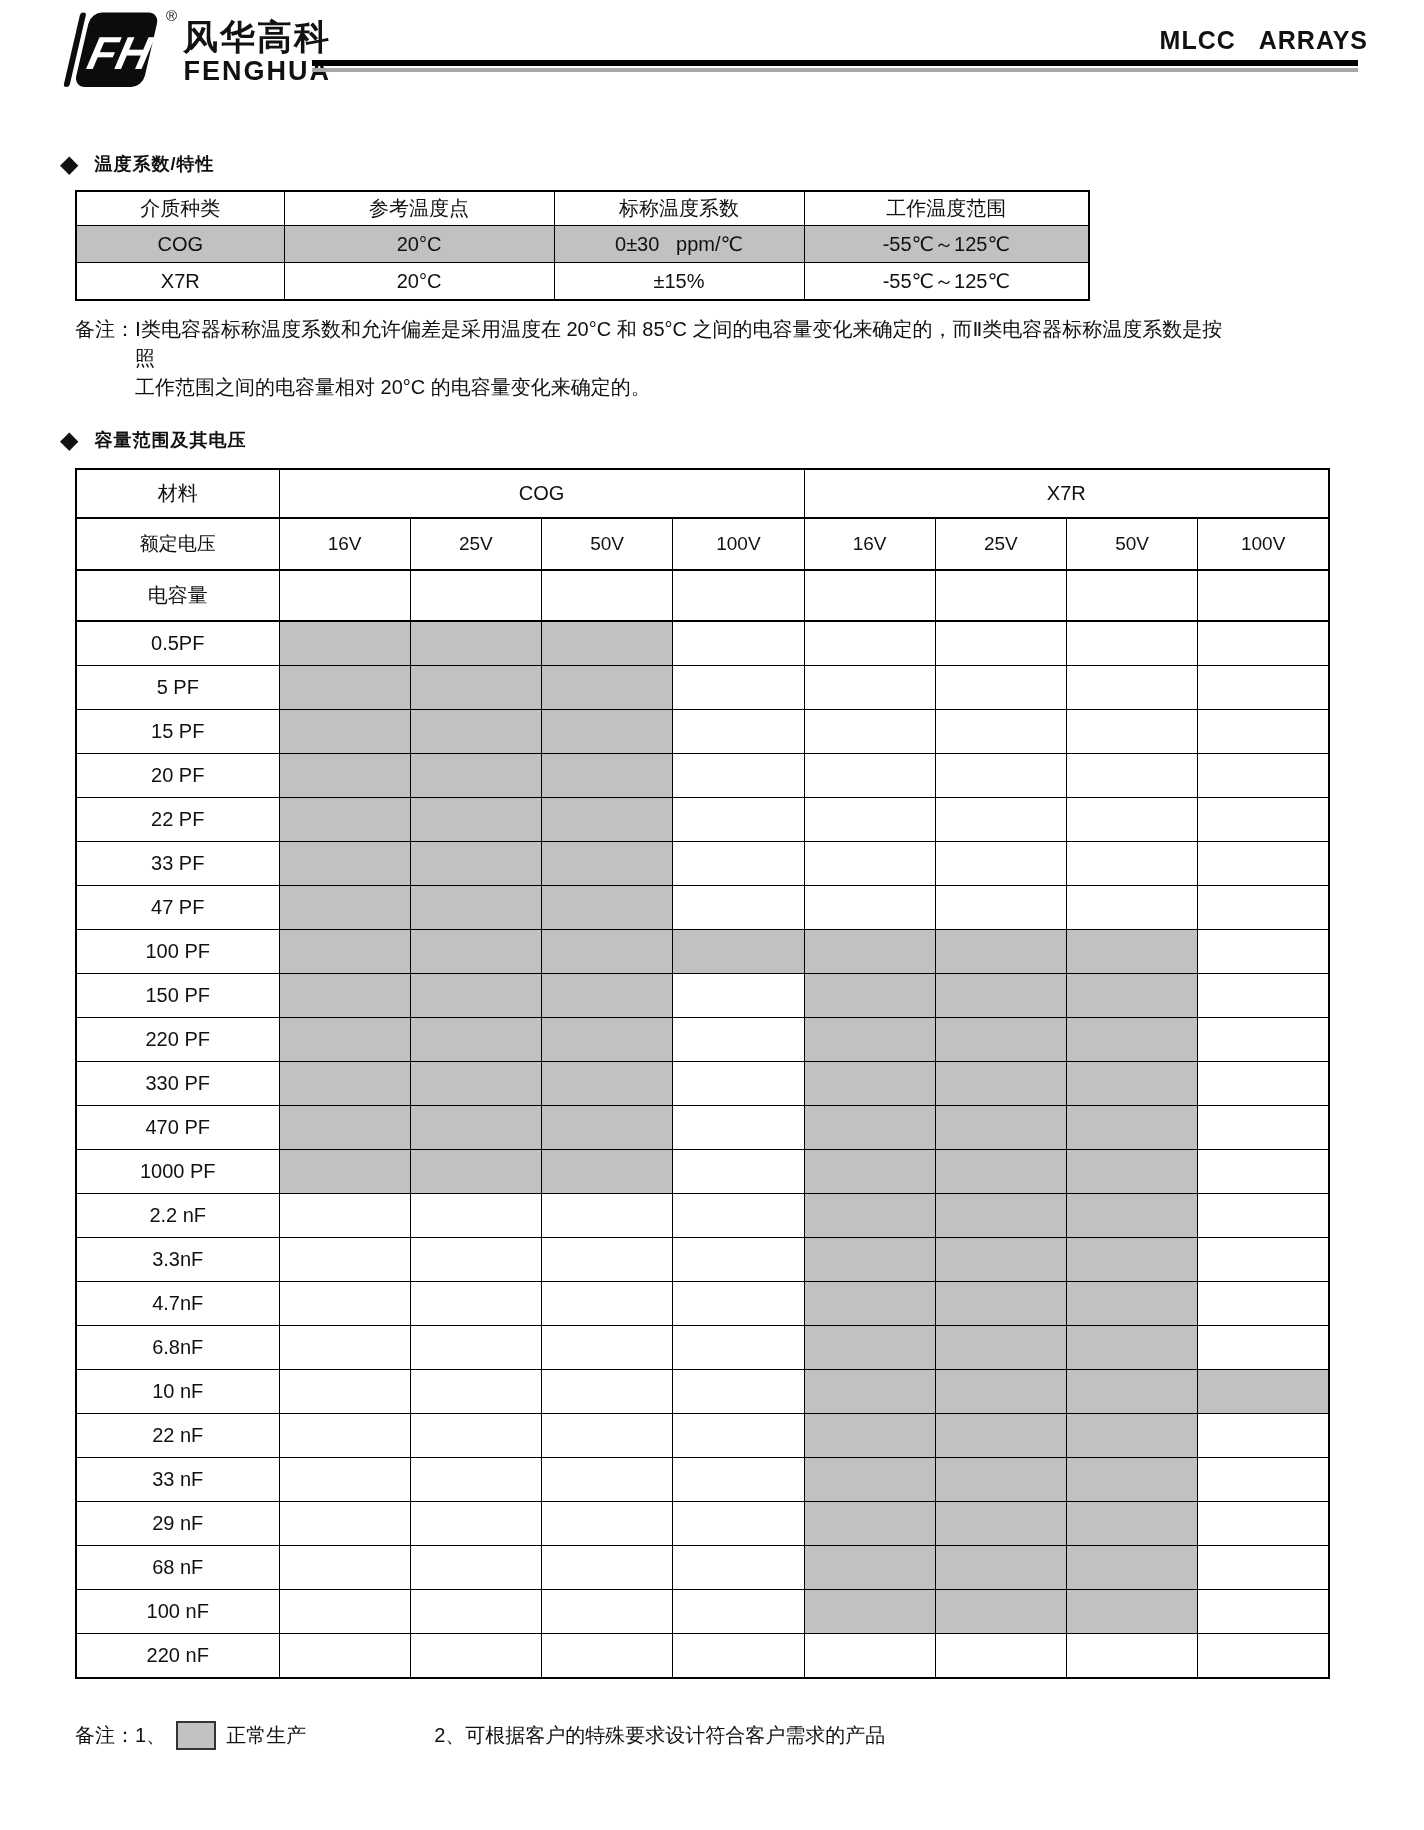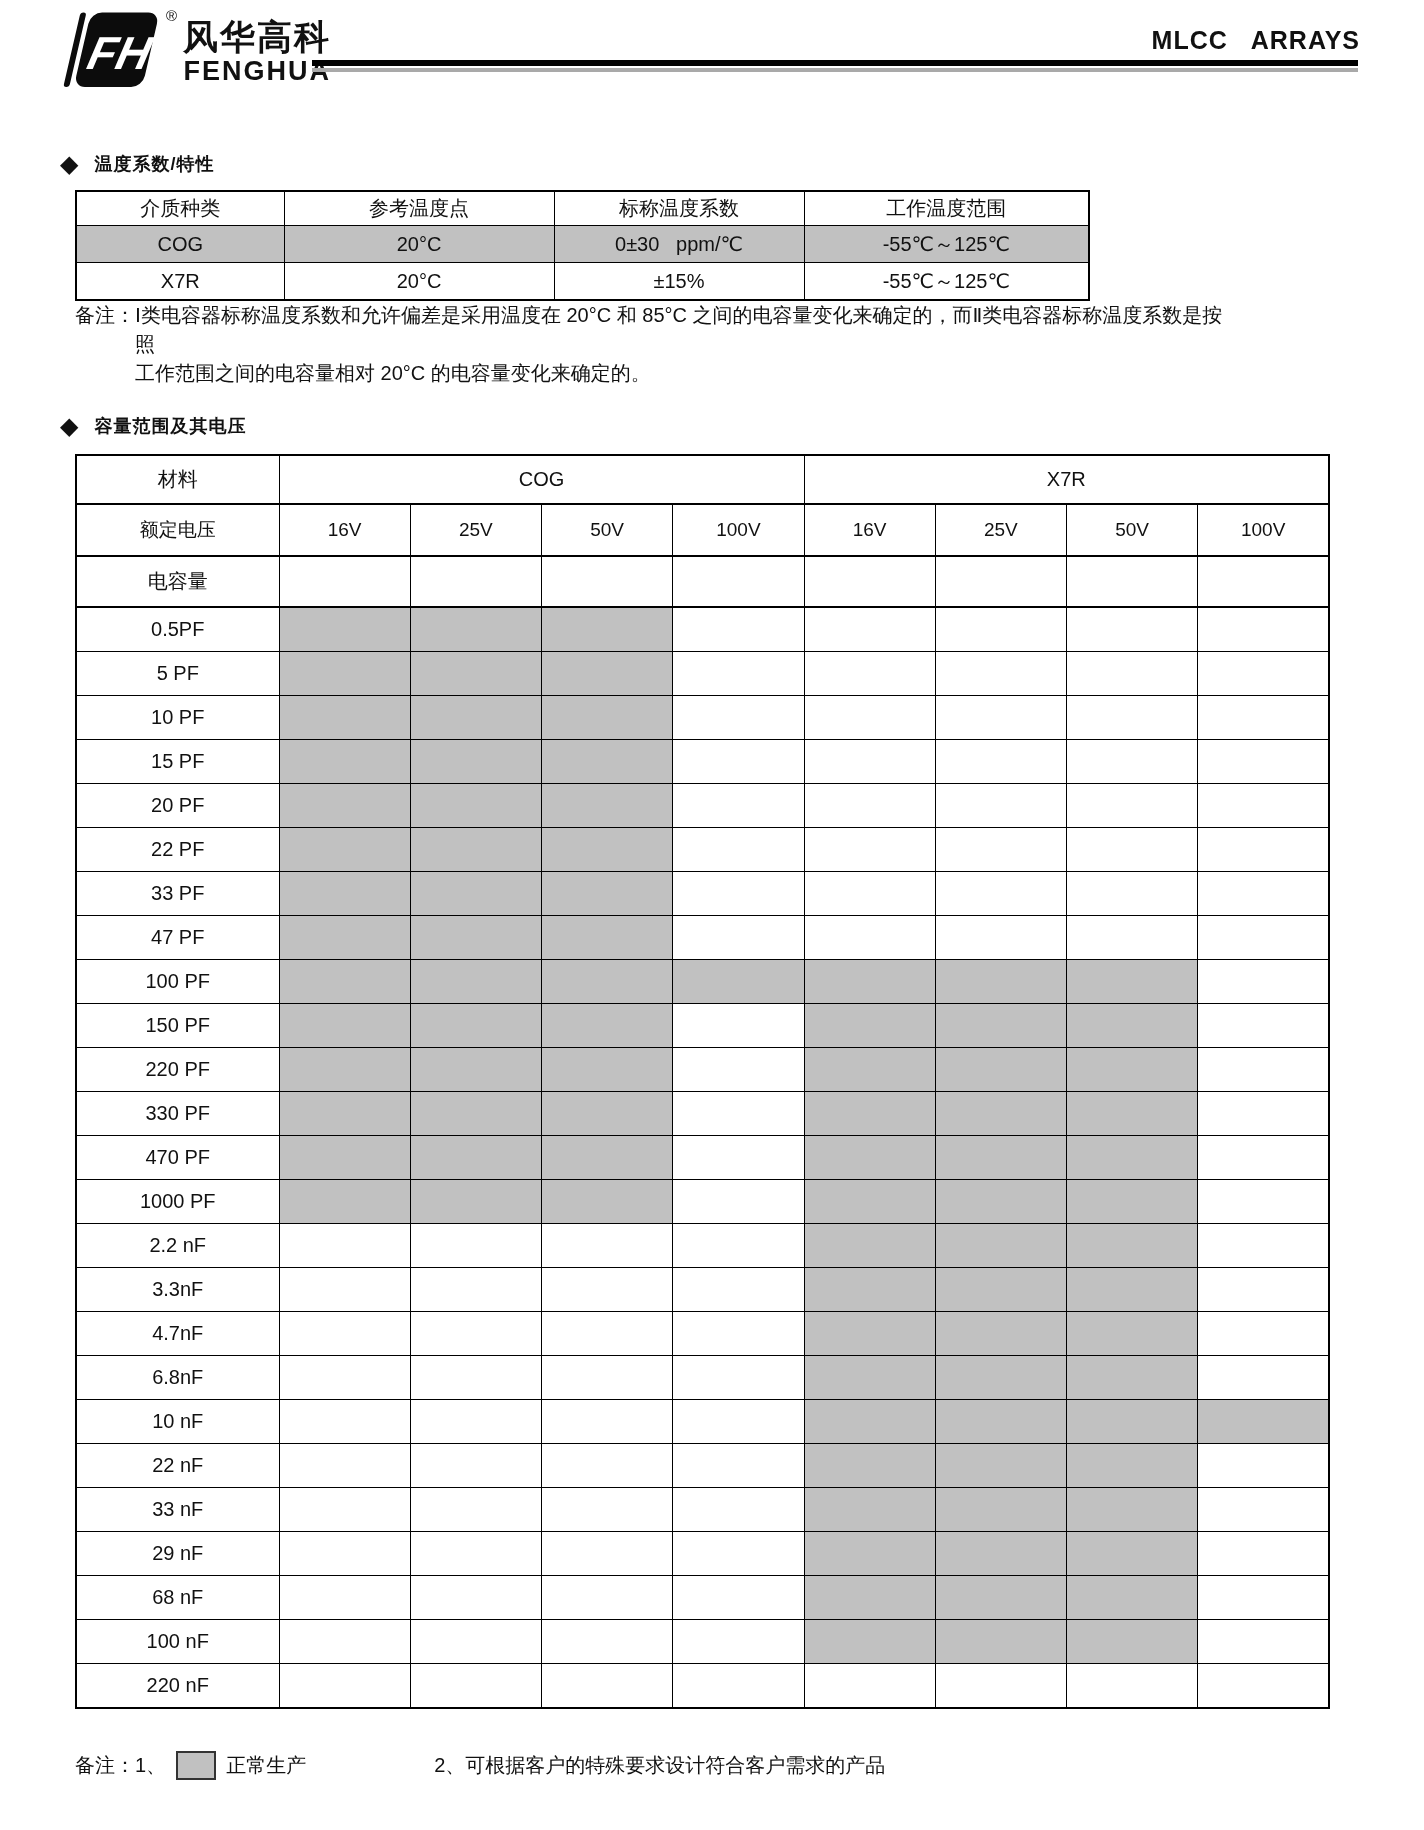--- a/index.html
+++ b/index.html
@@ -7,21 +7,21 @@
   .page{position:relative;width:1424px;height:1830px;background:#fff;overflow:hidden;}
 
   
   .hdr{position:relative;height:100px;}
   .logo{position:absolute;left:58px;top:8px;display:flex;align-items:flex-start;}
   .logo-mark{width:106px;height:82px;display:block;}
   .reg{font-size:15px;line-height:15px;margin:0 6px 0 2px;}
   .logo-text{margin-top:10px;text-align:right;}
   .logo-cn{font-size:35px;font-weight:bold;letter-spacing:2px;line-height:38px;}
   .logo-en{font-size:27px;font-weight:bold;letter-spacing:2px;line-height:30px;}
-  .hdr-title{position:absolute;right:64px;top:26px;font-size:25px;font-weight:bold;white-space:pre;letter-spacing:1px;}
+  .hdr-title{position:absolute;right:56px;top:26px;font-size:25px;font-weight:bold;white-space:pre;letter-spacing:1px;}
   .hdr-rule{position:absolute;left:312px;right:66px;top:60px;}
   .rule-black{height:6px;background:#000;}
   .rule-gray{height:4px;background:#a9a9a9;margin-top:2px;}
 
   
   .sec-title{display:flex;align-items:center;margin-left:60px;height:32px;}
   .sec-title .bullet{font-size:24px;margin-right:16px;}
   .sec-title .txt{font-size:18px;font-weight:bold;letter-spacing:1px;}
   #sec1-title{margin-top:48px;}
   #sec2-title{margin-top:22px;}
@@ -31,21 +31,21 @@
   .tc-table th,.tc-table td{border:1px solid #000;text-align:center;font-weight:normal;font-size:20px;padding:0;white-space:pre;}
   .tc-table th{height:33px;}
   .tc-table td{height:36px;}
   .tc-table col:nth-child(1){width:208px;}
   .tc-table col:nth-child(2){width:270px;}
   .tc-table col:nth-child(3){width:250px;}
   .tc-table col:nth-child(4){width:285px;}
   tr.shaded td{background:var(--shaded,#c1c1c1);}
 
   
-  .note{margin:0 0 0 75px;font-size:20px;line-height:29px;display:flex;}
+  .note{margin:14px 0 0 75px;font-size:20px;line-height:29px;display:flex;}
   .note-label{white-space:nowrap;}
   .note-body{max-width:1100px;}
 
   
   .cap-table{border-collapse:collapse;border:2px solid #000;margin:12px 0 0 75px;width:1255px;table-layout:fixed;}
   .cap-table td{border:1px solid #000;text-align:center;font-size:20px;padding:0;}
   .cap-table col.c-lbl{width:203px;}
   .r-size td{height:47px;border-bottom-width:2px;}
   .r-mat td{height:47px;border-bottom-width:2px;}
   .r-volt td{height:50px;border-bottom-width:2px;font-size:19px;margin-left:8px;}
@@ -192,31 +192,20 @@
           <td class="g"></td>
           <td class="g"></td>
           <td class="g"></td>
           <td></td>
           <td></td>
           <td></td>
           <td></td>
           <td></td>
         </tr>
         <tr class="cap-row">
-          <td>10 PF</td>
-          <td class="g"></td>
-          <td class="g"></td>
-          <td class="g"></td>
-          <td></td>
-          <td></td>
-          <td></td>
-          <td></td>
-          <td></td>
-        </tr>
-        <tr class="cap-row">
           <td>15 PF</td>
           <td class="g"></td>
           <td class="g"></td>
           <td class="g"></td>
           <td></td>
           <td></td>
           <td></td>
           <td></td>
           <td></td>
         </tr>

